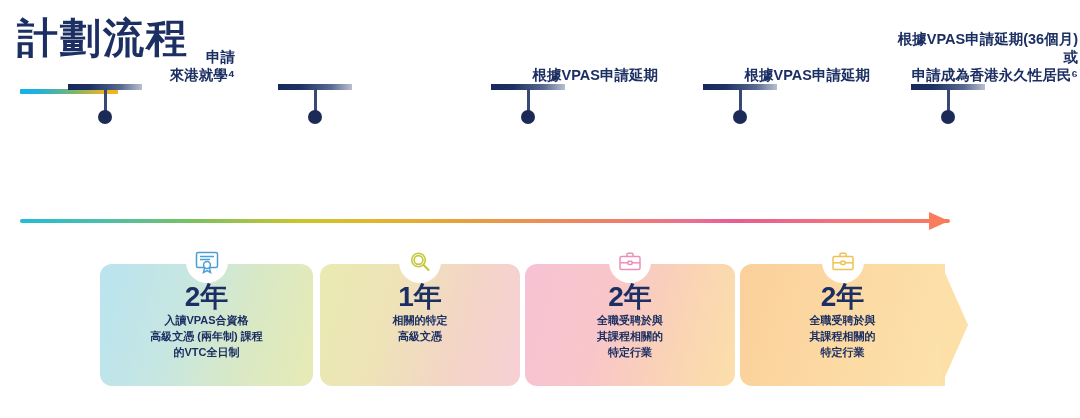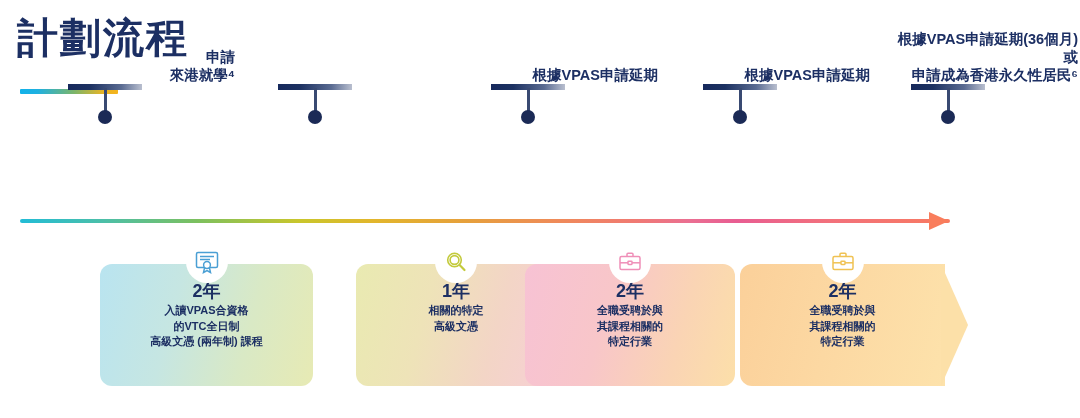--- a/index.html
+++ b/index.html
@@ -135,21 +135,21 @@
   .card {
     position: absolute;
     top: 264px;
     height: 122px;
     border-radius: 12px;
     box-sizing: border-box;
     padding-top: 18px;
     text-align: center;
   }
   .card-years {
-    font-size: 18px;
+    font-size: 28px;
     font-weight: bold;
     color: #1c2f63;
     line-height: 1.05;
     margin-bottom: 2px;
   }
   .card-line {
     font-size: 11px;
     font-weight: bold;
     color: #1c2f63;
     line-height: 1.42;
@@ -166,21 +166,21 @@
     background: #ffffff;
     display: flex;
     align-items: center;
     justify-content: center;
   }
   .icon-badge svg { display: block; }
 
   #card-0 { left: 100px; width: 213px;
     background: linear-gradient(105deg, #b9e4f0 0%, #c6e6e2 35%, #d9e9c5 68%, #e7eab4 100%); }
   #card-1 { left: 320px; width: 200px;
-    background: linear-gradient(105deg, #e9eab1 0%, #eee3b8 35%, #f3d5c6 68%, #f7cfd5 100%); margin-left: 36px; }
+    background: linear-gradient(105deg, #e9eab1 0%, #eee3b8 35%, #f3d5c6 68%, #f7cfd5 100%); }
   #card-2 { left: 525px; width: 210px;
     background: linear-gradient(105deg, #f7c2d4 0%, #f8c6c9 38%, #fad4b4 72%, #fcdfa9 100%); }
   #card-3 { left: 740px; width: 205px;
     background: linear-gradient(105deg, #fbd09a 0%, #fcd8a2 45%, #fde2ab 100%);
     border-top-right-radius: 0; border-bottom-right-radius: 0; }
   #card-3-point {
     position: absolute;
     left: 941px;
     top: 264px;
     width: 0; height: 0;
@@ -254,22 +254,22 @@
       <svg width="26" height="26" viewBox="0 0 26 26" fill="none" stroke="#4a9fd4" stroke-width="1.5">
         <rect x="2.5" y="3.5" width="21" height="15" rx="1.5"></rect>
         <line x1="6" y1="7.5" x2="20" y2="7.5"></line>
         <line x1="6" y1="10.5" x2="16" y2="10.5"></line>
         <circle cx="13" cy="16" r="3.4" fill="#ffffff"></circle>
         <path d="M10.6 18.6 L9.5 23.5 L13 21.6 L16.5 23.5 L15.4 18.6"></path>
       </svg>
     </div>
     <div class="card-years">2年</div>
     <div class="card-line">入讀VPAS合資格</div>
+    <div class="card-line">高級文憑 (兩年制) 課程</div>
     <div class="card-line">的VTC全日制</div>
-    <div class="card-line">高級文憑 (兩年制) 課程</div>
   </div>
 
   <div class="card" id="card-1">
     <div class="icon-badge">
       <svg width="26" height="26" viewBox="0 0 26 26" fill="none" stroke="#c3ca3c" stroke-width="1.6">
         <circle cx="11.5" cy="11" r="6.8"></circle>
         <circle cx="11.5" cy="11" r="4.4"></circle>
         <line x1="16.6" y1="16" x2="21.5" y2="21" stroke-linecap="round" stroke-width="2.2"></line>
       </svg>
     </div>

